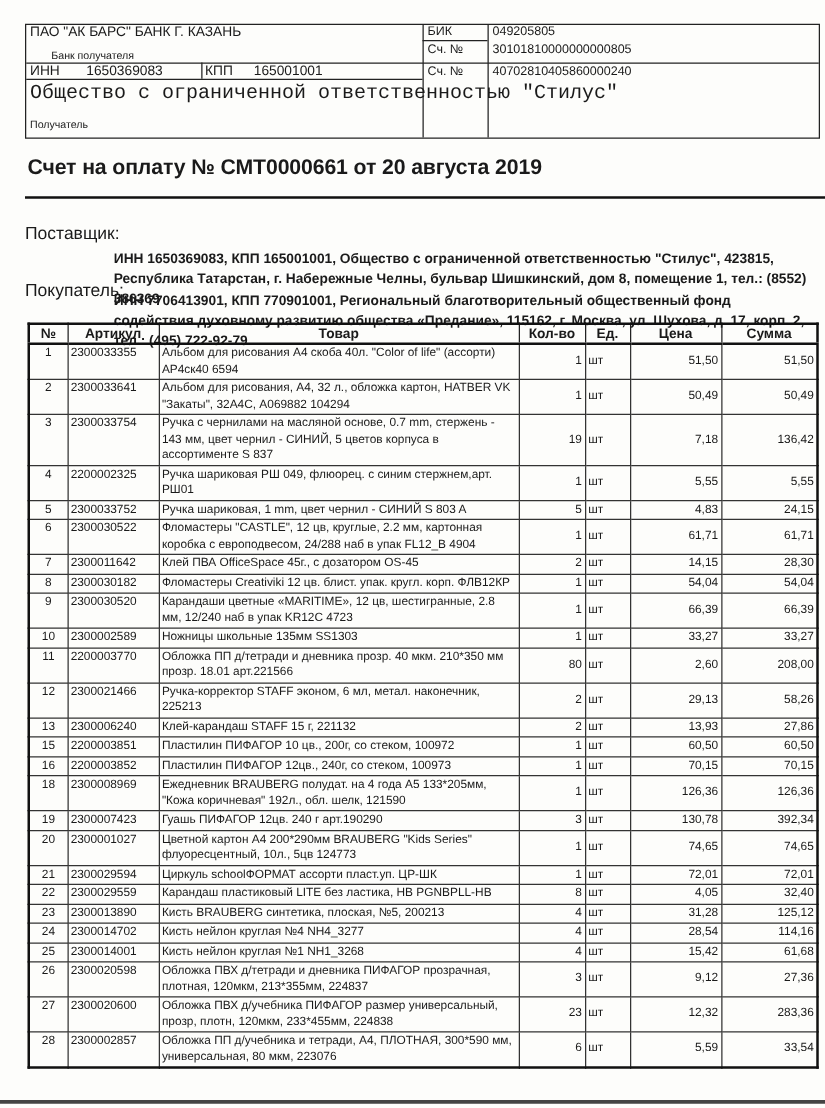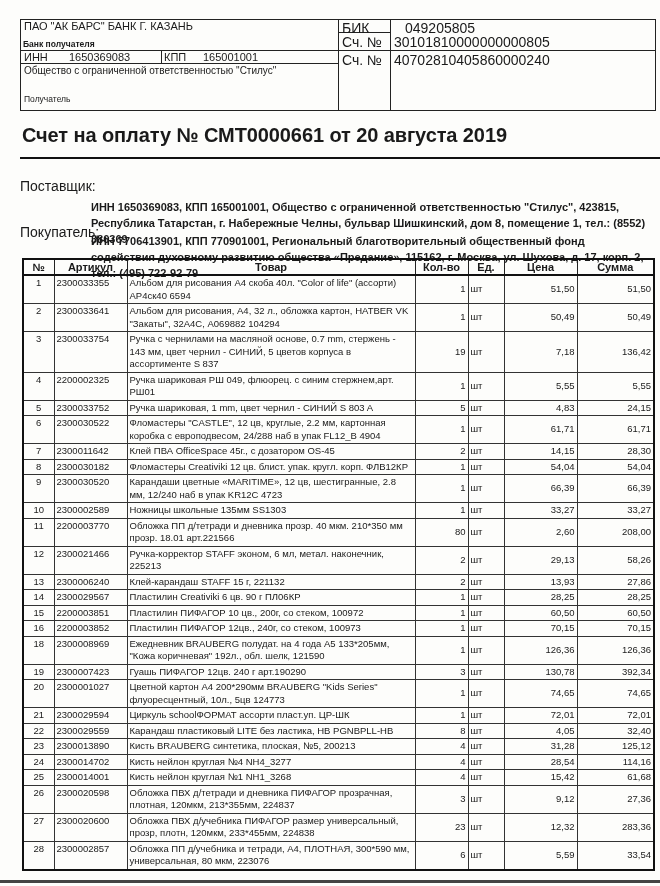--- a/index.html
+++ b/index.html
@@ -8,23 +8,23 @@
     background: #fdfdfb;
     font-family: "Liberation Sans", sans-serif;
     color: #1a1a1a;
   }
   
   .bank { position: absolute; left: 20px; top: 19px; width: 636px; height: 92px; border: 1px solid #222; box-sizing: border-box; }
   .bank .v { position: absolute; background: #222; width: 1px; }
   .bank .h { position: absolute; background: #222; height: 1px; }
   .bank .t { position: absolute; font-size: 11px; white-space: nowrap; }
   .bank .s { font-size: 8.5px; }
-  .bank .m { font-size: 14px; }
-
-  .title { position: absolute; left: 22px; top: 124px; font-size: 20px; font-weight: bold; white-space: nowrap; letter-spacing: -0.1px; }
+  .bank .m { font-size: 10px; }
+
+  .title { position: absolute; left: 22px; top: 124px; font-size: 17px; font-weight: bold; white-space: nowrap; letter-spacing: -0.1px; }
   .rule { position: absolute; left: 20px; top: 157px; width: 640px; height: 2px; background: #111; }
 
   .party-label { position: absolute; left: 20px; font-size: 14px; white-space: nowrap; }
   .party-text { position: absolute; left: 91px; width: 560px; font-size: 11px; font-weight: bold; line-height: 16px; margin-top: 37px; }
 
   
   .items { position: absolute; left: 22px; top: 258px; width: 631px; border-collapse: collapse; table-layout: fixed; font-size: 9.5px; }
   .items th { border: 1px solid #222; border-bottom: 2px solid #111; font-size: 11px; font-weight: bold; height: 14px; padding: 0; text-align: center; }
   .items td { border: 1px solid #333; padding: 1px 2px; vertical-align: top; line-height: 12.5px; }
   .items td.num { text-align: center; }
@@ -39,34 +39,34 @@
 
 <div class="bank">
   <div class="v" style="left:317px; top:0; height:90px;"></div>
   <div class="v" style="left:369px; top:0; height:90px;"></div>
   <div class="h" style="left:317px; top:12px; width:52px;"></div>
   <div class="h" style="left:0; top:30px; width:634px;"></div>
   <div class="h" style="left:0; top:43px; width:317px;"></div>
   <div class="v" style="left:140px; top:30px; height:13px;"></div>
 
   <span class="t" style="left:3px; top:0px;">ПАО "АК БАРС" БАНК Г. КАЗАНЬ</span>
-  <span class="t s" style="left:2px; top:19px;font-weight:bold;">Банк получателя</span>
+  <span class="t s" style="left:20px; top:19px;">Банк получателя</span>
   <span class="t m" style="left:321px; top:0px;">БИК</span>
-  <span class="t m" style="left:384px; top:0px;">049205805</span>
+  <span class="t m" style="left:373px; top:0px;">049205805</span>
   <span class="t m" style="left:321px; top:14px;">Сч. №</span>
   <span class="t m" style="left:373px; top:14px;">30101810000000000805</span>
 
   <span class="t" style="left:3px; top:31px;">ИНН</span>
   <span class="t" style="left:48px; top:31px;">1650369083</span>
   <span class="t" style="left:143px; top:31px;">КПП</span>
   <span class="t" style="left:182px; top:31px;">165001001</span>
   <span class="t m" style="left:321px; top:32px;">Сч. №</span>
   <span class="t m" style="left:373px; top:32px;">40702810405860000240</span>
 
-  <span class="t" style="left:3px; top:45px; font-size:10px;">Общество с ограниченной ответственностью "Стилус"</span>
+  <span class="t" style="left:3px; top:45px; font-size:16px;font-family:Liberation Mono, monospace;">Общество с ограниченной ответственностью "Стилус"</span>
   <span class="t s" style="left:3px; top:74px;">Получатель</span>
 </div>
 
 <div class="title">Счет на оплату № СМТ0000661 от 20 августа 2019</div>
 <div class="rule"></div>
 
 <span class="party-label" style="top:178px;">Поставщик:</span>
 <div class="party-text" style="top:162px;">ИНН 1650369083, КПП 165001001, Общество с ограниченной ответственностью "Стилус", 423815, Республика Татарстан, г. Набережные Челны, бульвар Шишкинский, дом 8, помещение 1, тел.: (8552) 386369</div>
 
 <span class="party-label" style="top:224px;">Покупатель:</span>
@@ -205,29 +205,20 @@
       <tr>
         <td class="num">13</td>
         <td>2300006240</td>
         <td>Клей-карандаш STAFF 15 г, 221132</td>
         <td class="qty">2</td>
         <td class="u">шт</td>
         <td class="r">13,93</td>
         <td class="r">27,86</td>
       </tr>
       <tr>
-        <td class="num">14</td>
-        <td>2300029567</td>
-        <td>Пластилин Creativiki 6 цв. 90 г ПЛ06КР</td>
-        <td class="qty">1</td>
-        <td class="u">шт</td>
-        <td class="r">28,25</td>
-        <td class="r">28,25</td>
-      </tr>
-      <tr>
         <td class="num">15</td>
         <td>2200003851</td>
         <td>Пластилин ПИФАГОР 10 цв., 200г, со стеком, 100972</td>
         <td class="qty">1</td>
         <td class="u">шт</td>
         <td class="r">60,50</td>
         <td class="r">60,50</td>
       </tr>
       <tr>
         <td class="num">16</td>

